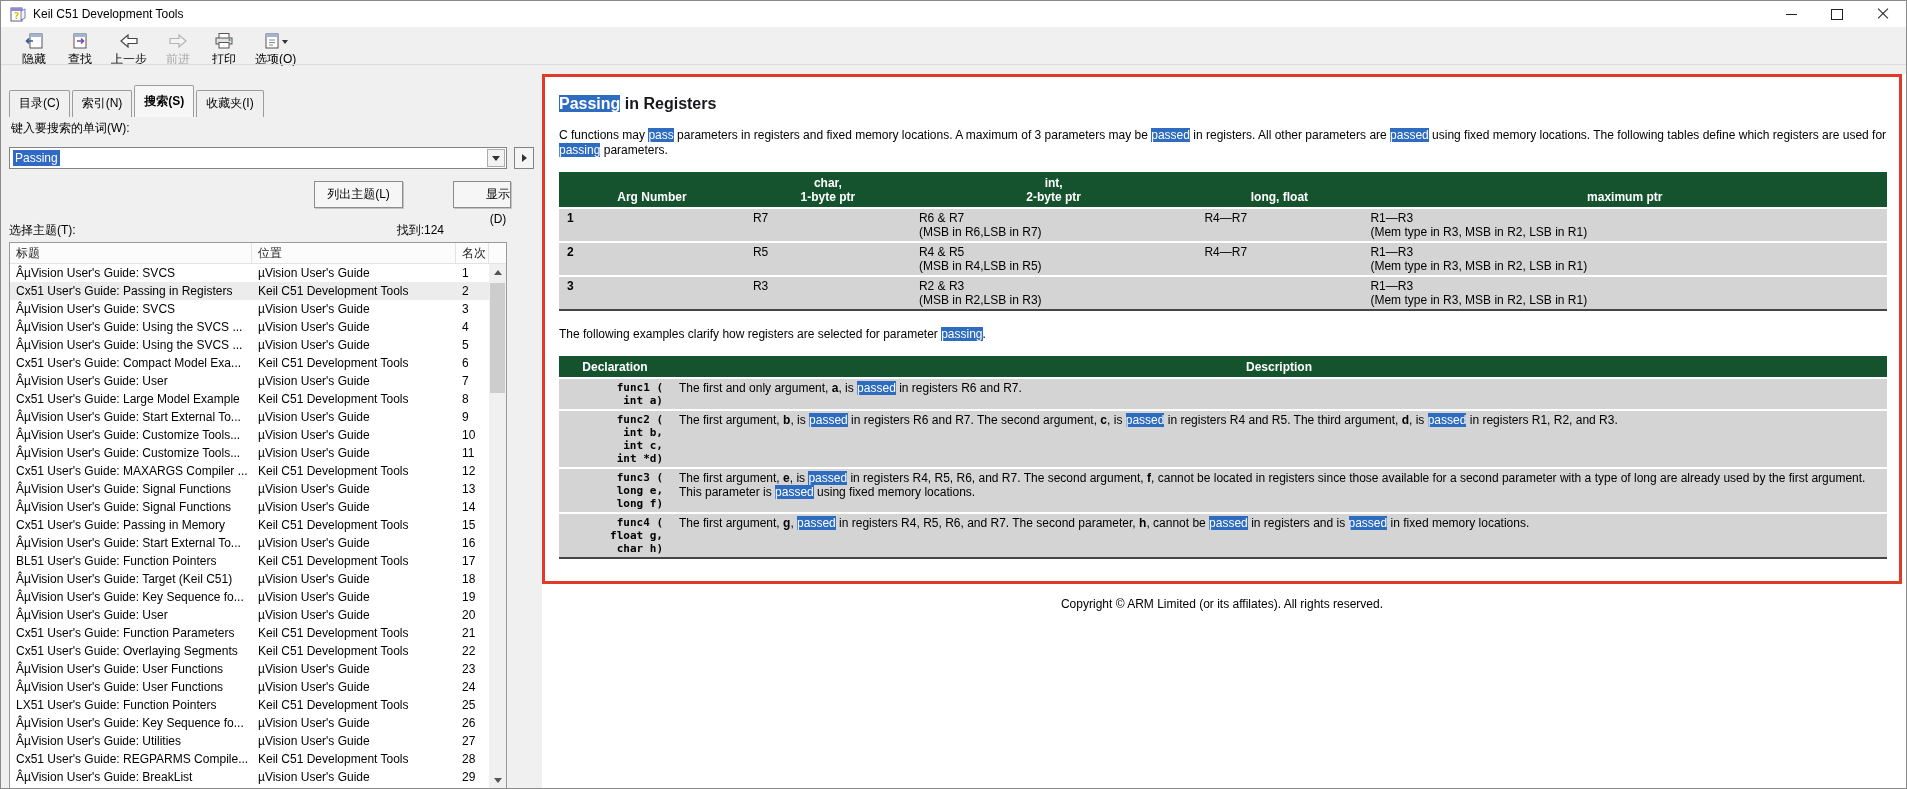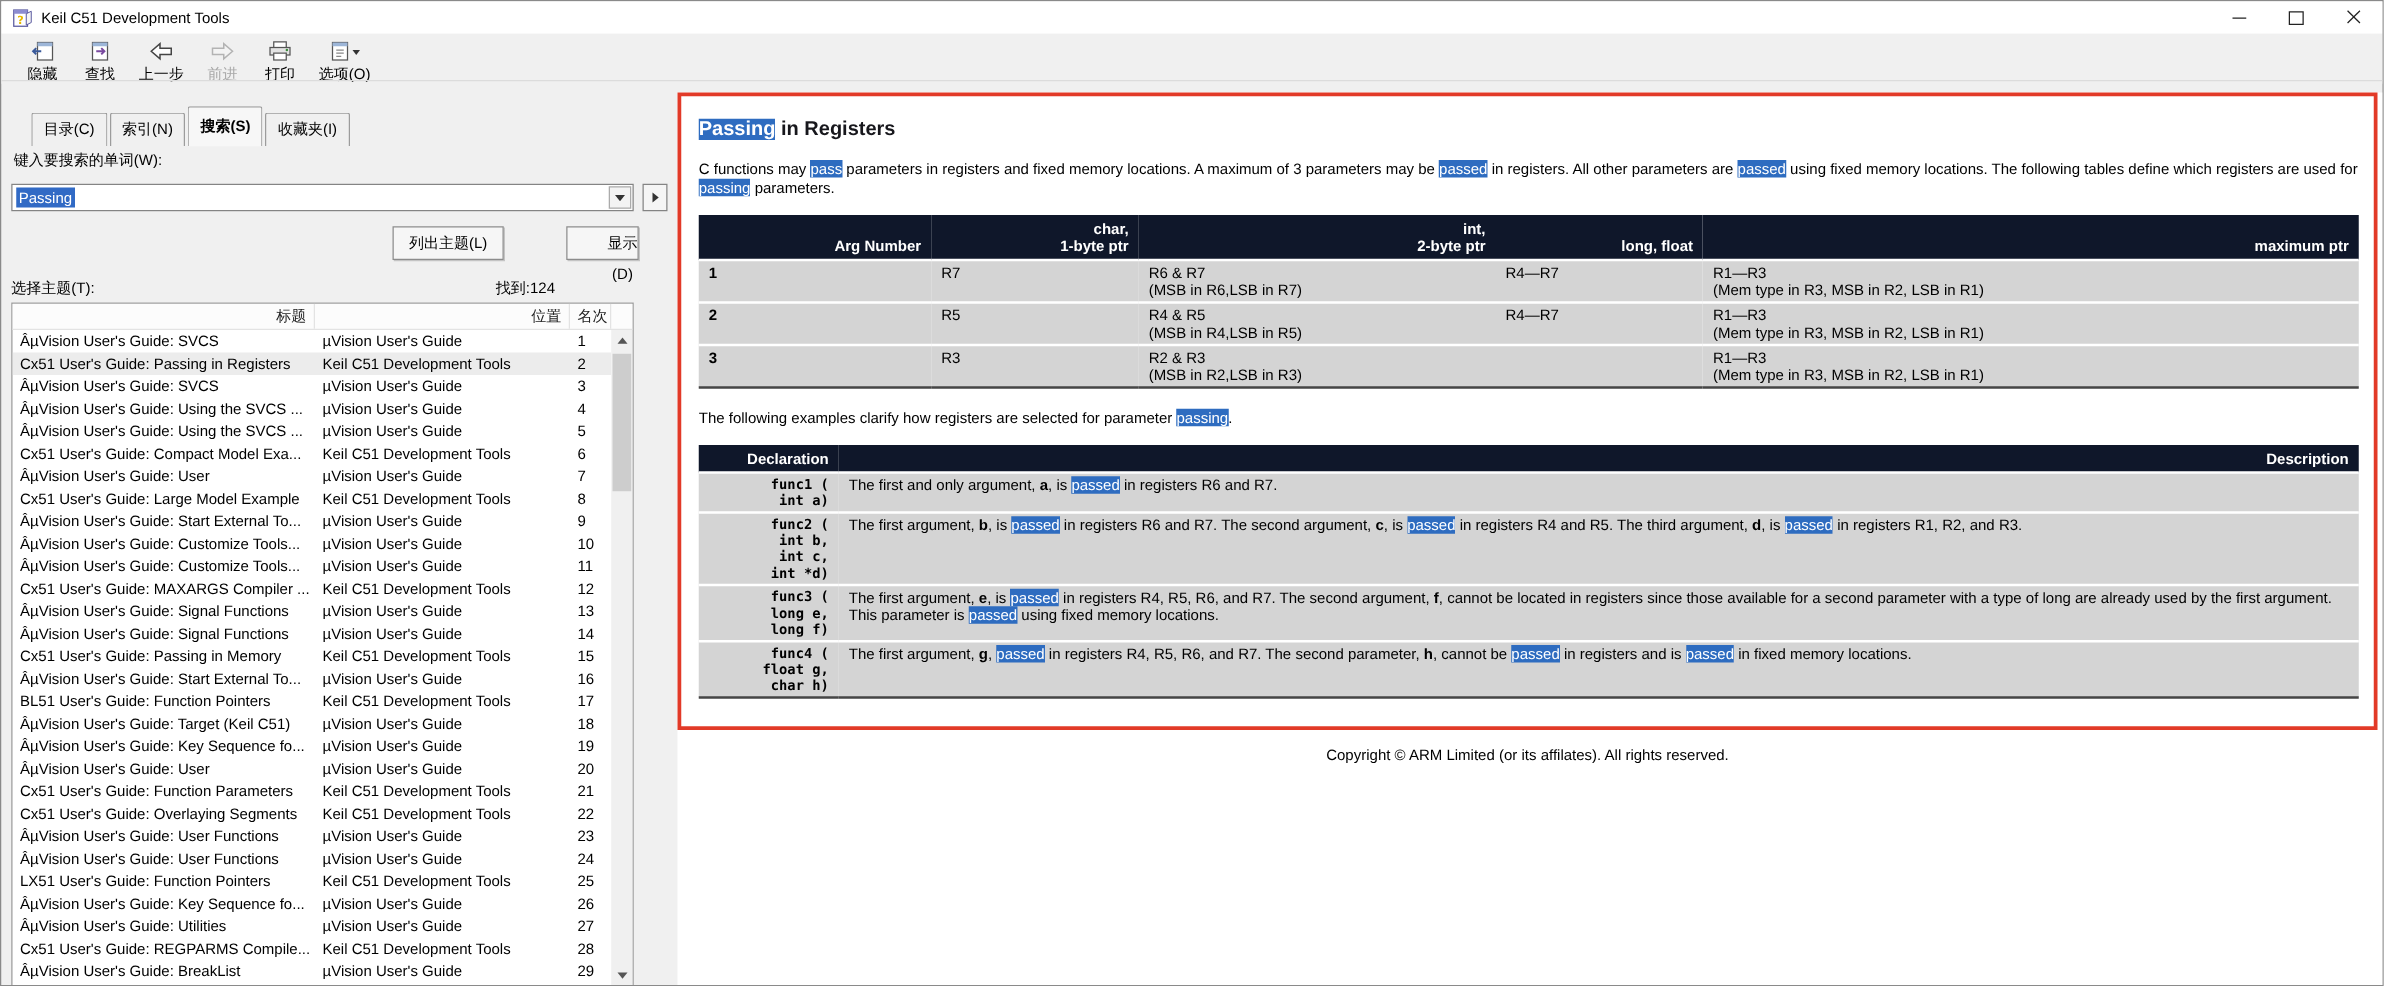--- a/index.html
+++ b/index.html
@@ -16,21 +16,21 @@
   .glyph-close{position:relative;width:12px;height:12px;display:inline-block;}
   .glyph-close i{position:absolute;left:-1px;top:5px;width:14px;border-top:1px solid #222;}
   .glyph-close i.x1{transform:rotate(45deg);} .glyph-close i.x2{transform:rotate(-45deg);}
   
   .toolbar{position:absolute;left:0;top:26px;right:0;height:37px;display:flex;align-items:flex-start;padding:3px 0 0 10px;background:#f0f0f0;}
   .tbtn{display:flex;flex-direction:column;align-items:center;font-size:12px;color:#000;padding:1px 8px;min-width:30px;}
   .tbtn .ticon{height:20px;display:flex;align-items:center;}
   .tbtn.disabled{color:#a8a8a8;}
   .tb-sep{position:absolute;left:0;top:63px;right:0;height:1px;background:#dcdcdc;}
   
-  .tabs{position:absolute;left:8px;top:84px;display:flex;align-items:flex-end;margin-left:16px;}
+  .tabs{position:absolute;left:8px;top:84px;display:flex;align-items:flex-end;}
   .tab{border:1px solid #9c9c9c;border-bottom:none;border-radius:2px 2px 0 0;background:#f0f0f0;
        font-size:12px;padding:4px 9px 5px;margin-right:2px;white-space:nowrap;}
   .tab.active{background:#f7f7f7;padding-top:7px;padding-bottom:7px;font-weight:bold;}
   .search-label{position:absolute;left:10px;top:119px;font-size:12px;color:#000;}
   .combo{position:absolute;left:8px;top:146px;width:498px;height:22px;background:#fff;border:1px solid #848484;
          box-sizing:border-box;display:flex;align-items:center;}
   .combo-text{margin-left:3px;font-size:12px;background:#316ac5;color:#fff;padding:1px 2px;}
   .combo-arrow{margin-left:auto;width:18px;height:18px;margin-right:1px;display:flex;align-items:center;justify-content:center;border:1px solid #ababab;background:#f3f3f3;box-sizing:border-box;}
   .tri-down{width:0;height:0;border-left:4px solid transparent;border-right:4px solid transparent;border-top:5px solid #333;}
   .tri-right{width:0;height:0;border-top:4px solid transparent;border-bottom:4px solid transparent;border-left:5px solid #333;}
@@ -38,42 +38,42 @@
   .tri-down-s{width:0;height:0;border-left:4px solid transparent;border-right:4px solid transparent;border-top:5px solid #555;}
   .next-btn{position:absolute;left:513px;top:146px;width:20px;height:22px;border:1px solid #848484;background:#f5f5f5;
             box-sizing:border-box;display:flex;align-items:center;justify-content:center;}
   .pbtn{position:absolute;height:27px;background:#f6f6f6;border:1px solid #8c8c8c;box-shadow:1px 1px 0 rgba(0,0,0,.18);
         font-size:12px;text-align:center;line-height:25px;box-sizing:border-box;color:#000;}
   #btn-list{left:313px;top:180px;width:89px;}
   #btn-show{left:452px;top:180px;width:58px;padding-left:32px;}
   .select-label{position:absolute;left:8px;top:221px;font-size:12px;}
   .found{position:absolute;left:330px;top:221px;width:113px;text-align:right;font-size:12px;}
   .listbox{position:absolute;left:8px;top:241px;width:498px;height:548px;background:#fff;border:1px solid #9a9a9a;box-sizing:border-box;overflow:hidden;}
-  .lheader{display:flex;height:21px;background:#fcfcfc;border-bottom:1px solid #e3e3e3;font-size:12px;color:#222;box-sizing:border-box;text-align:right;}
+  .lheader{display:flex;height:21px;background:#fcfcfc;border-bottom:1px solid #e3e3e3;font-size:12px;color:#222;box-sizing:border-box;}
   .lh{padding:2px 6px;border-right:1px solid #e3e3e3;box-sizing:border-box;white-space:nowrap;overflow:hidden;}
   .lh-title{width:242px;} .lh-loc{width:204px;} .lh-rank{width:33px;}
   .lrows{position:absolute;left:0;top:21px;right:17px;bottom:0;overflow:hidden;font-size:12px;}
   .lrow{display:flex;height:18px;line-height:18px;white-space:nowrap;}
   .lrow span{padding:0 6px;overflow:hidden;box-sizing:border-box;flex:none;}
   .c-title{width:242px;} .c-loc{width:204px;} .c-rank{width:33px;}
   .lrow.selected{background:#ececec;}
   .vscroll{position:absolute;top:21px;right:0;width:17px;bottom:0;background:#f0f0f0;}
   .sb-btn{position:absolute;left:0;width:17px;height:17px;display:flex;align-items:center;justify-content:center;}
   .sb-up{top:0;} .sb-down{bottom:0;}
   .sb-thumb{position:absolute;left:1px;right:1px;top:19px;height:110px;background:#cdcdcd;}
   
   .content-white{position:absolute;left:541px;top:73px;right:0;bottom:0;background:#fff;}
   .redbox{position:absolute;left:541px;top:73px;width:1360px;height:510px;border:3px solid #e23a28;background:#fff;box-sizing:border-box;overflow:hidden;}
   .cinner{position:absolute;left:14px;top:12px;right:12px;color:#000;}
   .chead{font-size:16px;font-weight:bold;color:#17171c;margin:6px 0 15px 0;}
   .cpara{font-size:12px;line-height:15px;margin:0 0 14px 0;}
   .hl{background:#2e6cc0;color:#fff;}
   .b{font-weight:bold;}
   table.t{border-collapse:collapse;width:100%;margin:4px 0 16px 0;border-bottom:2px solid #454545;}
-  .t th{background:#0f172a;color:#fff;text-align:right;font-size:12px;font-weight:bold;line-height:14px;
+  .t th{background:#14532d;color:#fff;text-align:center;font-size:12px;font-weight:bold;line-height:14px;
         padding:4px 8px 3px;vertical-align:bottom;white-space:pre-line;}
   .t td{background:#d4d4d4;font-size:12px;line-height:14px;padding:2px 8px;vertical-align:top;
         white-space:pre-line;border-top:2px solid #fff;}
   .t1 th:nth-child(1),.t1 td:nth-child(1){width:14%;}
   .t1 th:nth-child(2),.t1 td:nth-child(2){width:12.5%;}
   .t1 th:nth-child(3),.t1 td:nth-child(3){width:21.5%;}
   .t1 th:nth-child(4),.t1 td:nth-child(4){width:12.5%;}
   .t1 td:nth-child(1){font-weight:bold;}
   .t2 th:first-child,.t2 td:first-child{width:96px;}
   .t2 td:first-child{font-family:"DejaVu Sans Mono",monospace;font-weight:bold;font-size:11px;line-height:13px;text-align:right;}

